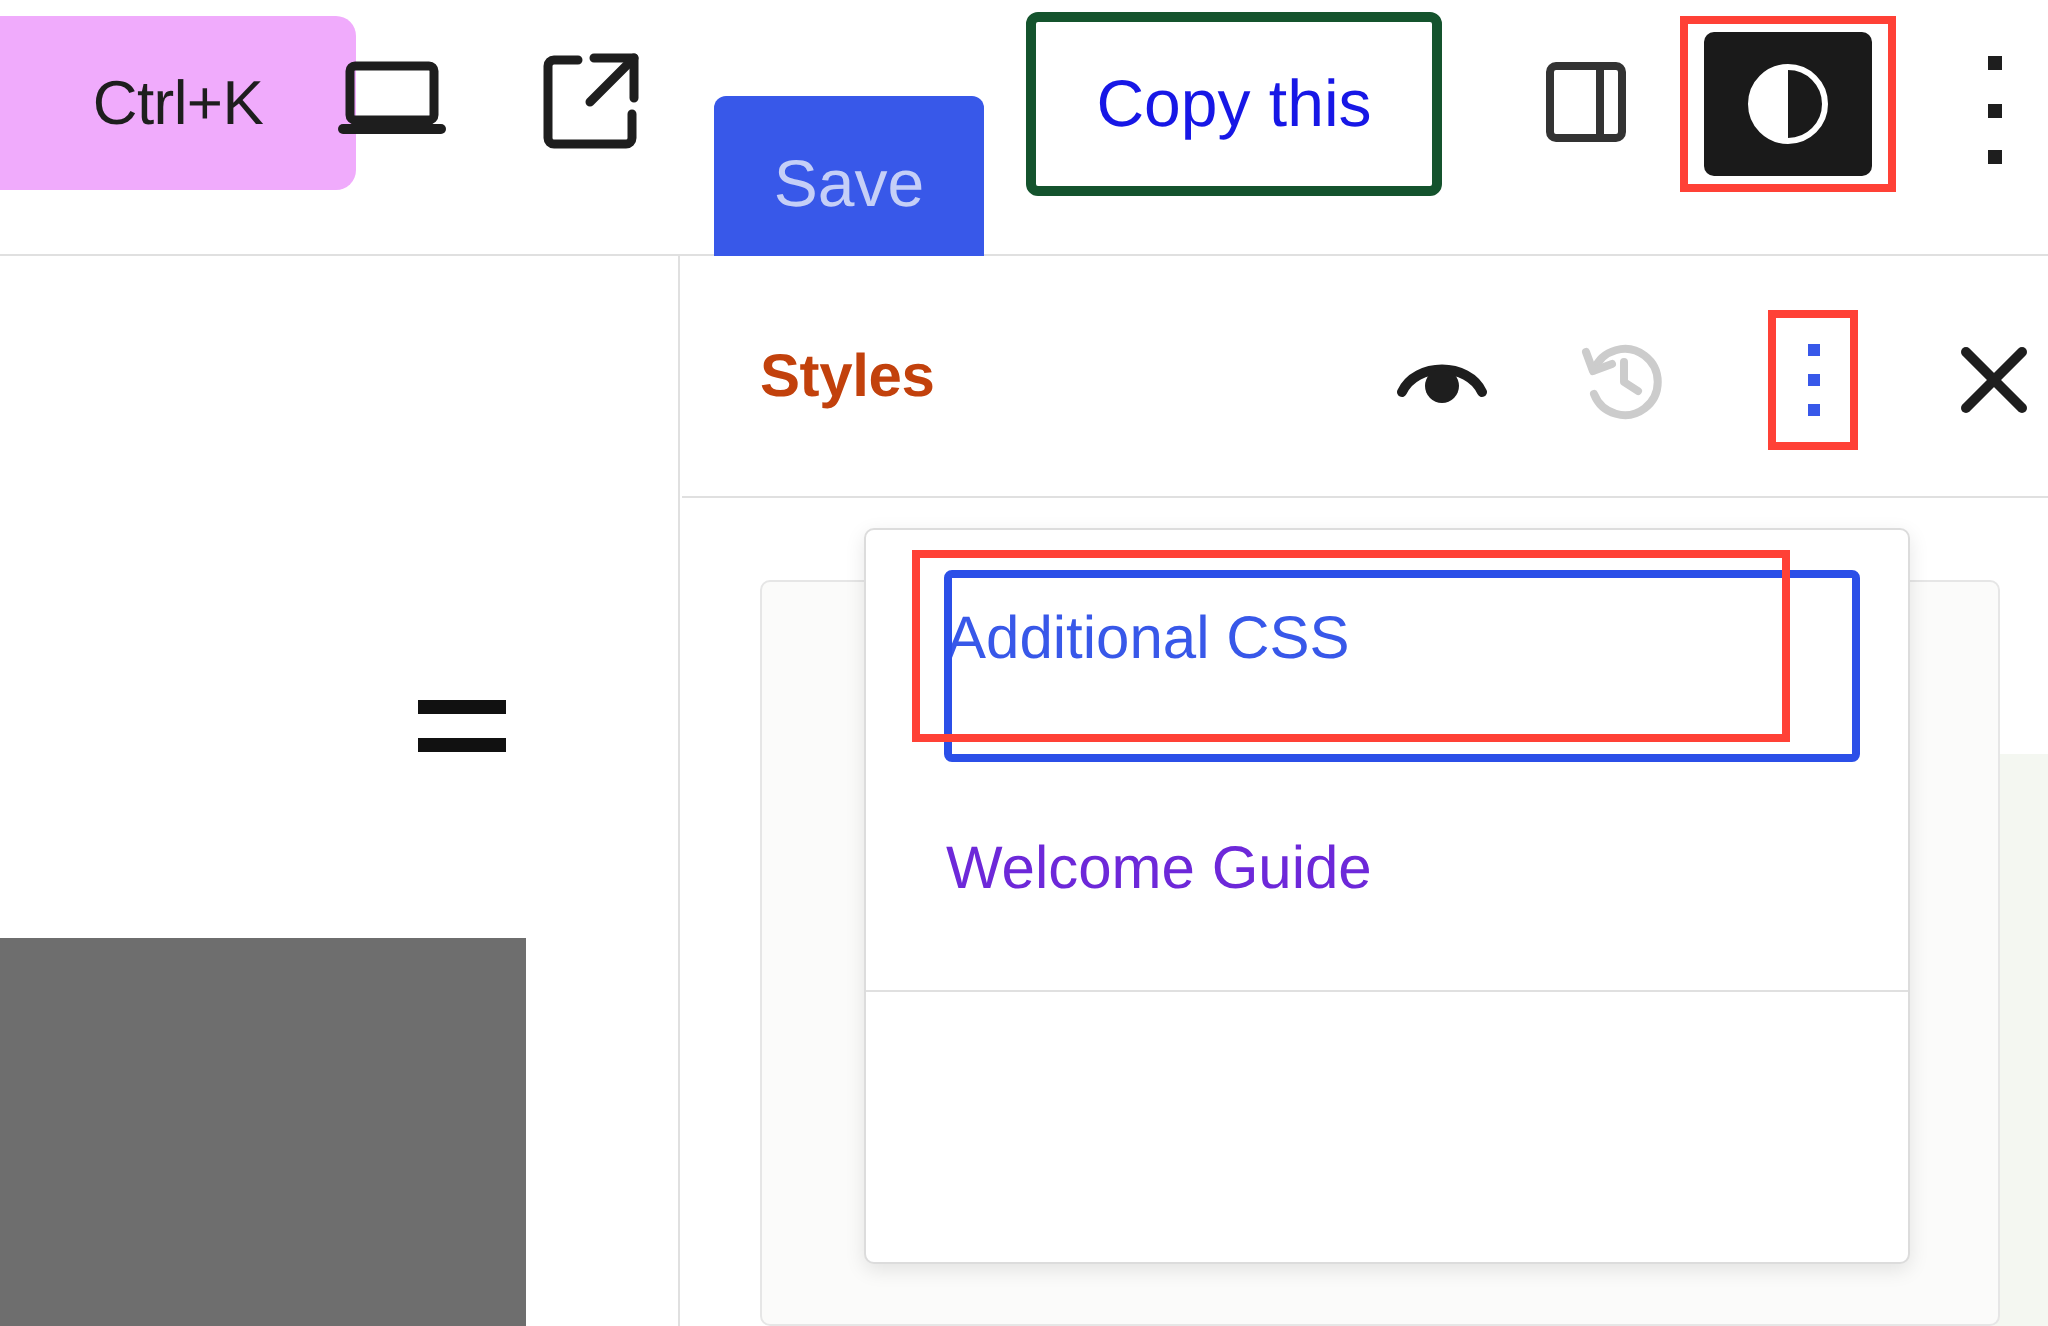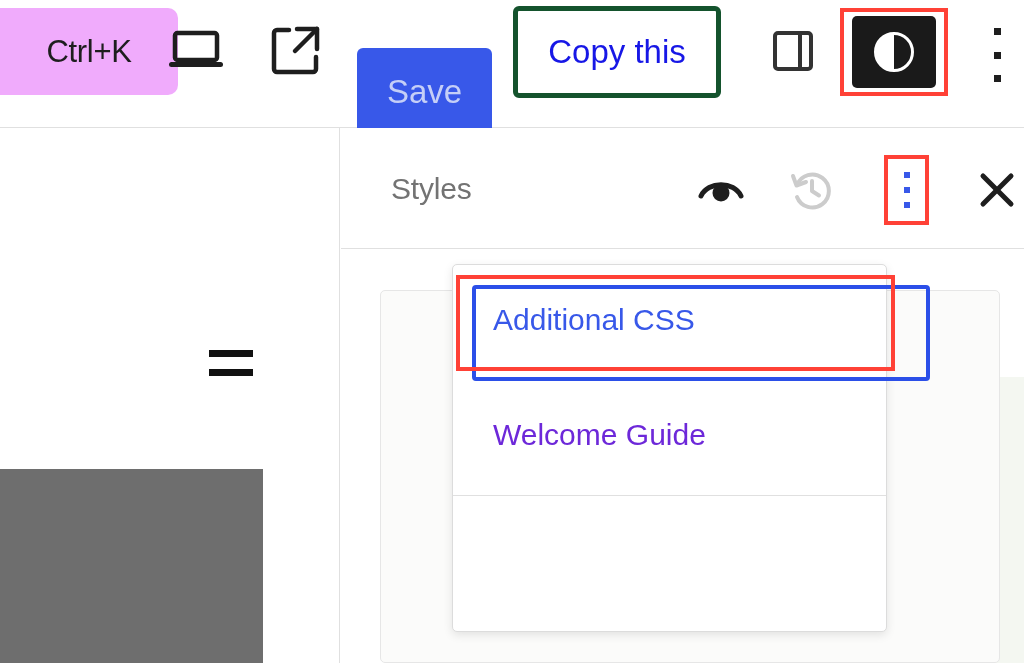--- a/index.html
+++ b/index.html
@@ -176,24 +176,23 @@
     position: absolute;
     left: 0; top: 0;
     width: 683px; height: 121px;
     border-bottom: 1px solid #e0e0e0;
     box-sizing: border-box;
   }
   .styles-title {
     position: absolute;
     left: 39px; top: 41px;
     font-size: 30px;
-    font-weight: normal;
-    color: #737373;
+    font-weight: bold;
+    color: #c2410c;
     letter-spacing: -0.2px;
-    margin-left: 11px;
   }
   .hdr-icon-btn {
     position: absolute;
     background: none; border: none; padding: 0;
     display: flex; align-items: center; justify-content: center;
     cursor: pointer;
   }
   #eye-btn { left: 692px; top: 162px; width: 58px; height: 58px; }
   #history-btn { left: 783px; top: 162px; width: 58px; height: 58px; }
   #close-btn { left: 968px; top: 162px; width: 58px; height: 58px; }
@@ -242,22 +241,22 @@
   .panel-bg-tint {
     position: absolute;
     left: 341px; top: 249px;
     width: 683px; height: 414px;
     background: #f4f7f1;
   }
 
   
   .menu {
     position: absolute;
-    left: 452px; top: 264px;
-    width: 435px; height: 368px;
+    left: 432px; top: 264px;
+    width: 523px; height: 368px;
     background: #ffffff;
     border: 1px solid #dcdcdc;
     border-radius: 5px;
     box-shadow: 0 3px 10px rgba(0,0,0,0.10);
     box-sizing: border-box;
     overflow: visible;
   }
   .menu-item {
     position: relative;
     width: 100%;

